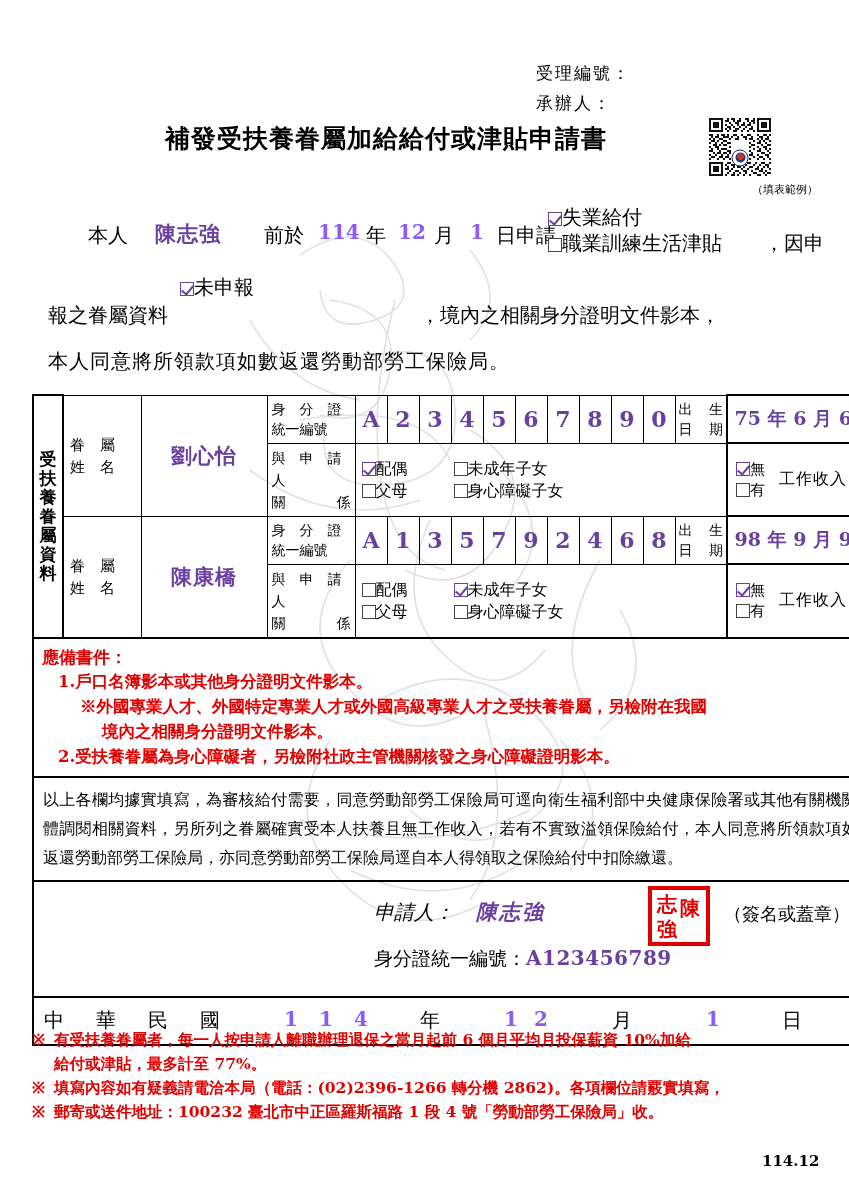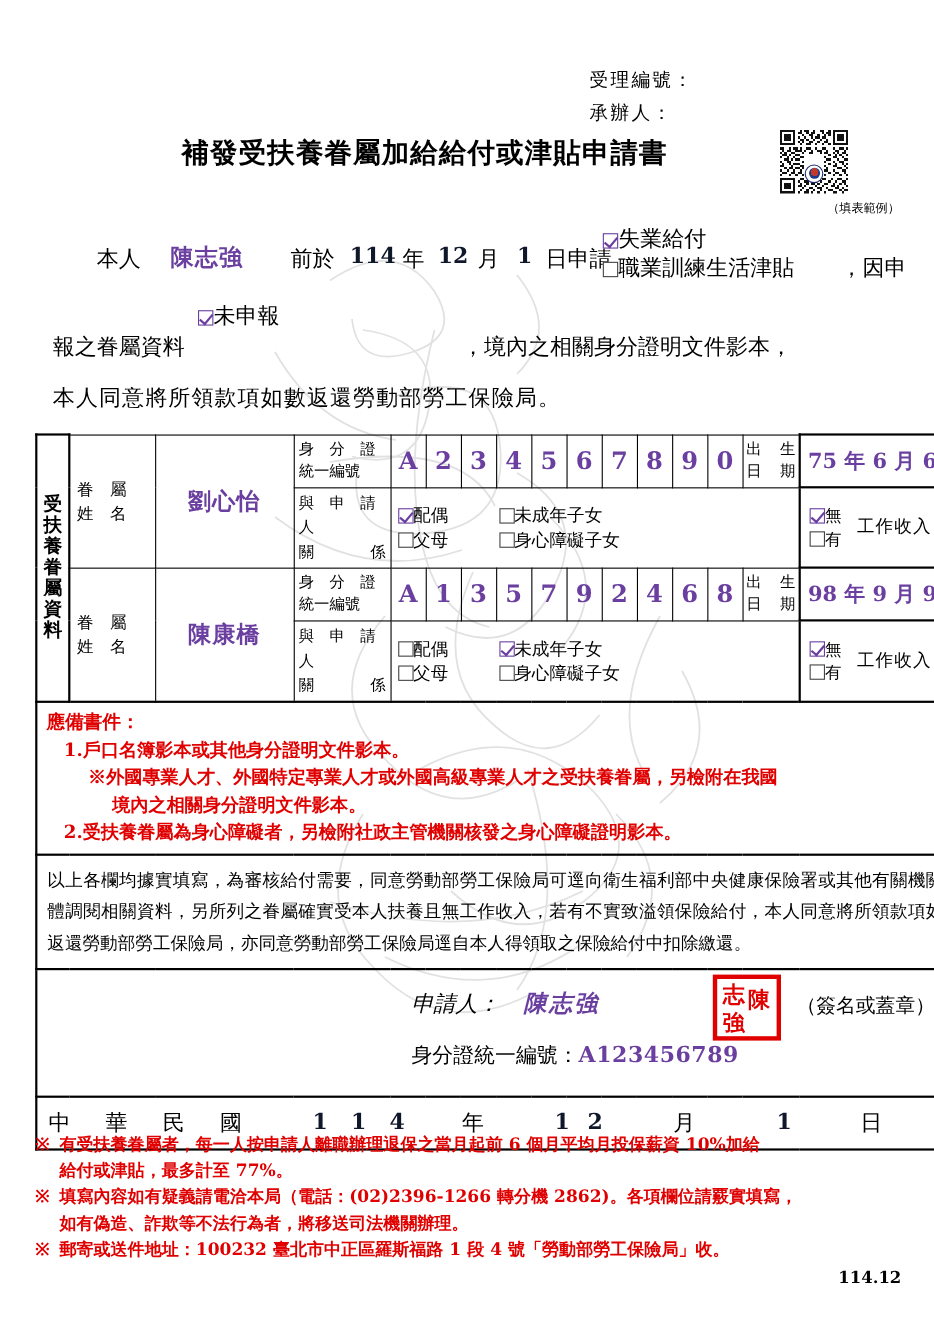--- a/index.html
+++ b/index.html
@@ -40,21 +40,21 @@
     position: absolute; left: 0; top: 122px; width: 700px;
     text-align: center;
     font-family: Liberation Sans, sans-serif;
     font-weight: 700; font-size: 25px; letter-spacing: 1px; margin-left: 36px;
   }
 
   
   .l1 { position: absolute; left: 0; top: 208px; width: 849px; height: 48px; }
   .l1 .txt { position: absolute; font-size: 20px; white-space: nowrap; }
   .fill { color: #6a3fa0; font-weight: 700; }
-  .fillnum { color: #0f172a; font-weight: 700; font-family: "DejaVu Serif", serif; }
+  .fillnum { color: #8b5cf6; font-weight: 700; font-family: "DejaVu Serif", serif; }
 
   .cbx {
     display: inline-block; width: 14px; height: 14px;
     border: 1.3px solid #444; position: relative; vertical-align: -2px;
     background: #fff;
   }
   .cbx.on { border-color: #6a3fa0; }
   .cbx.on::after {
     content: ""; position: absolute; left: 3px; top: 0px;
     width: 5px; height: 10px; border: solid #6a3fa0;
@@ -663,21 +663,20 @@
     <div class="notes">
       <div class="n">
         <span class="mark">※</span>
         <span class="body">有受扶養眷屬者，每一人按申請人離職辦理退保之當月起前 6 個月平均月投保薪資 10%加給</span>
       </div>
       <div class="cont">給付或津貼，最多計至 77%。</div>
       <div class="n">
         <span class="mark">※</span>
         <span class="body">填寫內容如有疑義請電洽本局（電話：(02)2396-1266 轉分機 2862)。各項欄位請覈實填寫，</span>
       </div>
-      <div class="cont">如有偽造、詐欺等不法行為者，將移送司法機關辦理。</div>
       <div class="n">
         <span class="mark">※</span>
         <span class="body">郵寄或送件地址：100232 臺北市中正區羅斯福路 1 段 4 號「勞動部勞工保險局」收。</span>
       </div>
     </div>
 
     <div class="revision">114.12</div>
 
   </div>
 </div>

